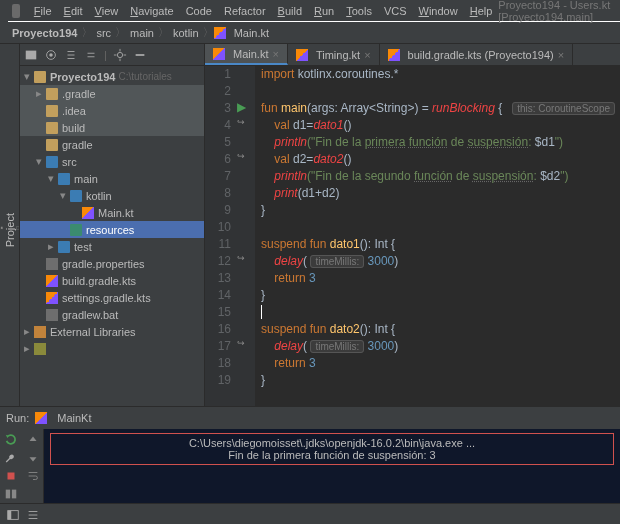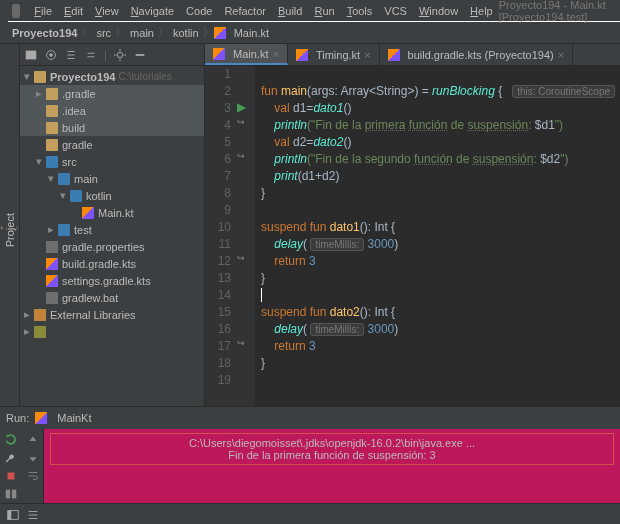--- a/index.html
+++ b/index.html
@@ -37,28 +37,28 @@
 .tab .close { color: #777; }
 .code { flex: 1; display: flex; font-family: "Consolas", monospace; font-size: 12px; overflow: hidden; }
 .gutter { width: 32px; background: #313335; text-align: right; padding-right: 6px; color: #606366; }
 .gutter-ext { width: 18px; background: #313335; }
 .line { height: 17px; line-height: 17px; }
 .gut-icon { display: block; height: 17px; }
 .code-text { flex: 1; padding-left: 6px; }
 .code-text .line { white-space: pre; }
 .kw { color: #cc7832; }
 .fn { color: #ffc66d; }
-.fni { color: #5eead4; font-style: italic; }
+.fni { color: #ef4444; font-style: italic; }
 .str { color: #6a8759; }
 .num { color: #6897bb; }
 .par { color: #a9b7c6; }
 .hint { background: #3b3b3b; border: 1px solid #555; border-radius: 3px; padding: 0 4px; color: #787878; font-size: 10px; }
 .ul { text-decoration: underline; text-decoration-style: dotted; text-decoration-color: #666; }
 .caret { border-left: 1px solid #fff; }
-.run-panel { border-top: 1px solid #2b2b2b; background: #be185d; }
+.run-panel { border-top: 1px solid #2b2b2b; background: #0f172a; }
 .run-header { height: 22px; display: flex; align-items: center; padding: 0 6px; background: #3c3f41; gap: 6px; }
 .run-body { display: flex; height: 74px; text-align: center; }
 .run-rail { width: 22px; background: #3c3f41; display: flex; flex-direction: column; align-items: center; gap: 4px; padding-top: 4px; }
 .run-rail2 { width: 22px; background: #3c3f41; display: flex; flex-direction: column; align-items: center; gap: 4px; padding-top: 4px; border-right: 1px solid #2b2b2b; }
 .console { flex: 1; padding: 4px 6px; font-family: Consolas, monospace; font-size: 11px; color: #bbb; }
 .console-box { border: 1px solid #d0514e; padding: 3px 5px; }
 .statusbar { height: 22px; background: #3c3f41; border-top: 1px solid #2b2b2b; display: flex; align-items: center; padding: 0 6px; gap: 6px; }
 svg { display: block; }
 .txt { color: #bbb; }
 .muted { color: #666; font-size: 10px; }
@@ -73,21 +73,21 @@
   <span class="menu"><u>V</u><span>iew</span></span>
   <span class="menu"><u>N</u><span>avigate</span></span>
   <span class="menu">Code</span>
   <span class="menu">Refactor</span>
   <span class="menu"><u>B</u><span>uild</span></span>
   <span class="menu"><u>R</u><span>un</span></span>
   <span class="menu"><u>T</u><span>ools</span></span>
   <span class="menu">VCS</span>
   <span class="menu"><u>W</u><span>indow</span></span>
   <span class="menu"><u>H</u><span>elp</span></span>
-  <span class="title">Proyecto194 - Main.kt [Proyecto194.test]</span>
+  <span class="title">Proyecto194 - Users.kt [Proyecto194.main]</span>
 </div>
 
 <div class="breadcrumb">
   <span class="crumb"><b>Proyecto194</b></span>
   <span class="sep">〉</span>
   <span class="crumb">src</span>
   <span class="sep">〉</span>
   <span class="crumb">main</span>
   <span class="sep">〉</span>
   <span class="crumb">kotlin</span>
@@ -180,20 +180,26 @@
             <span class="indent" style="width: 36px;"></span>
             <span class="arrow">▾</span>
             <span class="node-icon folder blue"></span>
             <span>kotlin</span>
           </div>
           <div class="tree-row">
             <span class="indent" style="width: 48px;"></span>
             <span class="arrow"></span>
             <span class="node-icon kt-icon"></span>
             <span>Main.kt</span>
+          </div>
+          <div class="tree-row selected">
+            <span class="indent" style="width: 36px;"></span>
+            <span class="arrow"></span>
+            <span class="node-icon folder" style="background: rgb(59, 139, 111);"></span>
+            <span>resources</span>
           </div>
           <div class="tree-row">
             <span class="indent" style="width: 24px;"></span>
             <span class="arrow">▸</span>
             <span class="node-icon folder blue"></span>
             <span>test</span>
           </div>
           <div class="tree-row">
             <span class="indent" style="width: 12px;"></span>
             <span class="arrow"></span>
@@ -290,20 +296,21 @@
           <span class="gut-icon"></span>
           <span class="gut-icon"></span>
         <span class="gut-icon" style="color:#888;font-size:9px">↪</span>
         <span class="gut-icon"></span>
           <span class="gut-icon"></span>
           <span class="gut-icon"></span>
           <span class="gut-icon"></span>
         <span class="gut-icon" style="color:#888;font-size:9px">↪</span>
       </div>
       <div class="code-text">
+        <div class="line"><span class="kw">import</span><span class="par"> kotlinx.coroutines.*</span></div>
         <div class="line"></div>
         <div class="line"><span class="kw">fun</span><span class="fn"> </span><span class="fn">main</span><span class="par">(</span><span class="par">args</span><span class="par">: Array&lt;String&gt;) = </span><span class="fni">runBlocking</span><span class="par"> {</span>   <span class="hint">this: CoroutineScope</span></div>
         <div class="line">    <span class="kw">val</span><span class="par"> d1=</span><span class="fni">dato1</span><span class="par">()</span></div>
         <div class="line">    <span class="fni">println</span><span class="str">("Fin de la </span><span class="str ul">primera</span><span class="str"> </span><span class="str ul">función</span><span class="str"> de </span><span class="str ul">suspensión</span><span class="str">: </span><span class="par">$d1</span><span class="str">")</span></div>
         <div class="line">    <span class="kw">val</span><span class="par"> d2=</span><span class="fni">dato2</span><span class="par">()</span></div>
         <div class="line">    <span class="fni">println</span><span class="str">("Fin de la segundo </span><span class="str ul">función</span><span class="str"> de </span><span class="str ul">suspensión</span><span class="str">: </span><span class="par">$d2</span><span class="str">")</span></div>
         <div class="line">    <span class="fni">print</span><span class="par">(d1+d2)</span></div>
         <div class="line"><span class="par">}</span></div>
         <div class="line"></div>
         <div class="line"><span class="kw">suspend fun</span><span class="fn"> dato1</span><span class="par">(): Int {</span></div>

